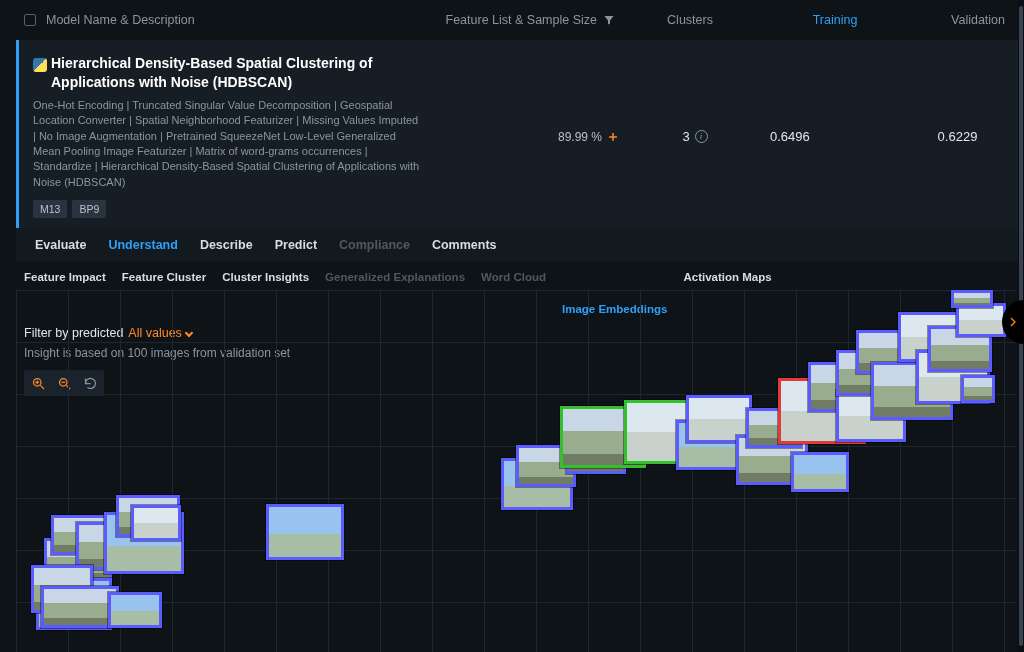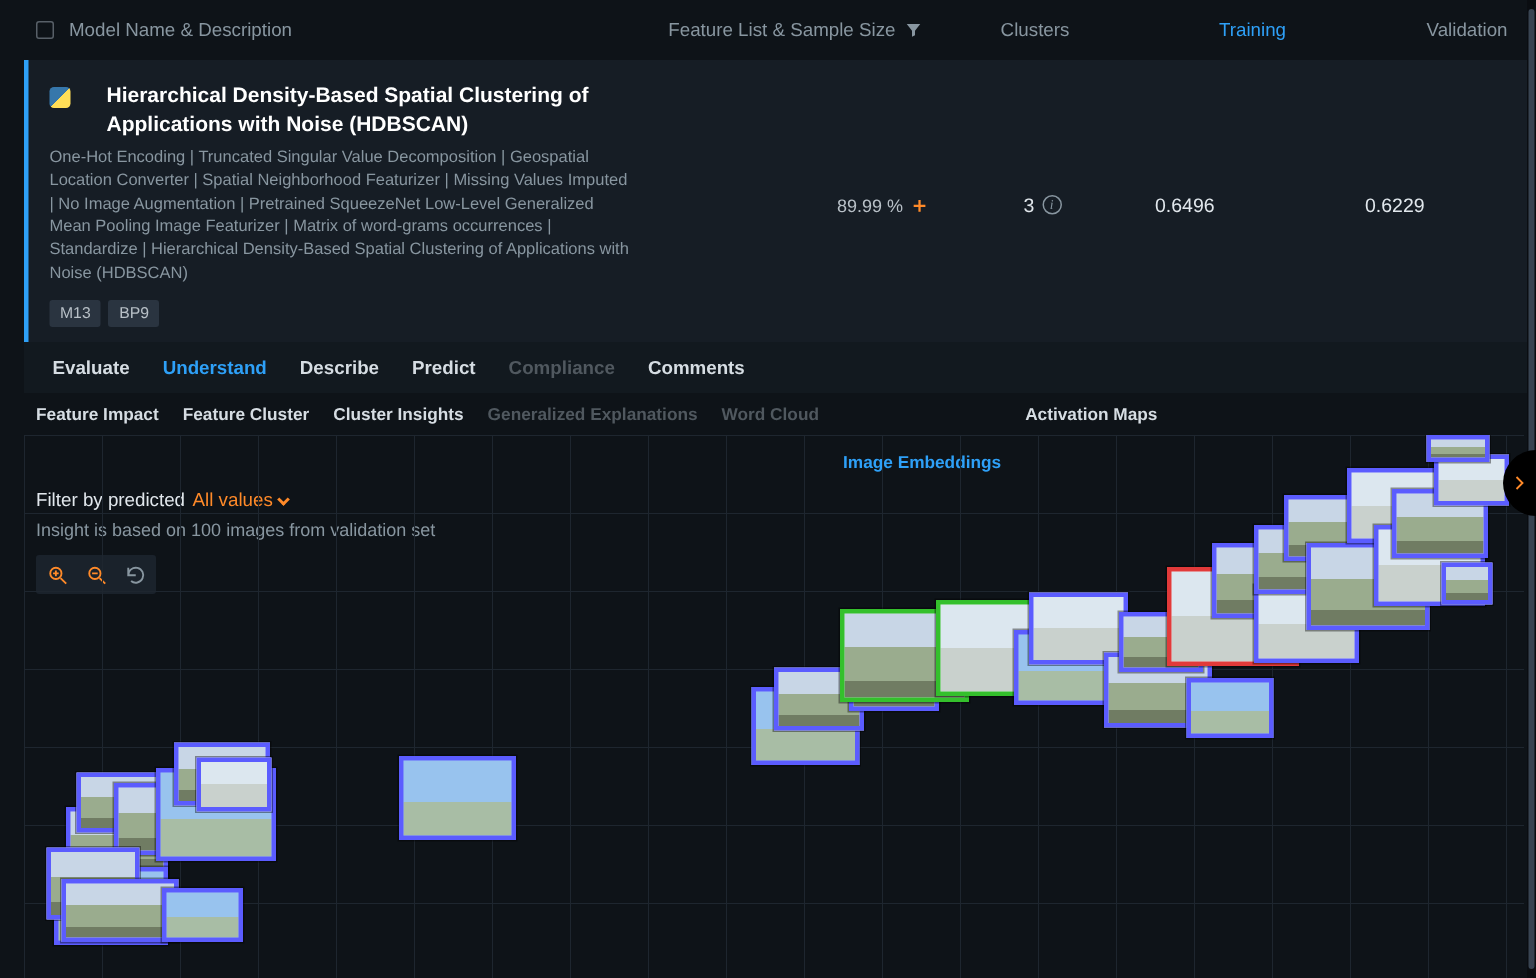--- a/index.html
+++ b/index.html
@@ -28,40 +28,40 @@
 .checkbox { width: 12px; height: 12px; border: 1px solid #586068; border-radius: 2px; }
 .model-card {
   background: #161d25;
   margin: 0 5px 0 8px;
   padding: 14px 14px 10px 14px;
   border-left: 3px solid #2ea0f7;
   position: relative;
 }
 .model-main { display: flex; }
 .model-left { flex: 1; padding-right: 30px; }
-.model-title-row { display: flex; align-items: flex-start; gap: 24px; }
+.model-title-row { display: flex; align-items: flex-start; gap: 4px; }
 .py-icon {
   width: 14px; height: 14px; margin-top: 4px;
   background: linear-gradient(135deg, #3677ab 50%, #ffde57 50%);
   border-radius: 3px;
   flex-shrink: 0;
 }
 .model-title { color: #ffffff; font-size: 14px; font-weight: 600; line-height: 1.35; }
 .model-desc { color: #8896a0; font-size: 11px; line-height: 1.4; margin-top: 6px; }
 .model-badges { margin-top: 10px; display: flex; gap: 5px; }
 .badge { background: #2a3440; color: #b8c0c7; font-size: 10.5px; padding: 3px 7px; border-radius: 2px; }
 .model-right { flex: 0 0 auto; display: flex; align-items: center; }
 .info-feat { width: 170px; text-align: right; font-size: 12px; color: #b8c0c7; }
 .info-feat .lbl { display:inline-block; }
 .info-feat .pct { color: #b8c0c7; margin-top: 2px; }
 .info-feat .orange { color: #ff8a29; font-weight: bold; margin-left:4px; font-size:14px; }
 .clusters-val { width: 150px; text-align: center; color: #e1e7ec; font-size: 13px; display:flex; align-items:center; justify-content:center; gap:5px;}
 .info-circle { display:inline-flex; width:13px; height:13px; border-radius:50%; border:1px solid #8896a0; align-items:center; justify-content:center; font-size:9px; color:#8896a0; font-style:italic; font-family:serif;}
 .score { width: 140px; text-align: left; color: #e1e7ec; font-size: 13px; }
-.score2 { width: 95px; text-align: left; color: #e1e7ec; font-size: 13px; }
+.score2 { width: 95px; text-align: center; color: #e1e7ec; font-size: 13px; }
 .tabs-primary {
   display: flex;
   background: #12191f;
   margin: 0 5px 0 8px;
   padding: 0 8px;
 }
 .tab-p {
   padding: 10px 11px;
   font-size: 12.5px;
   font-weight: 600;

